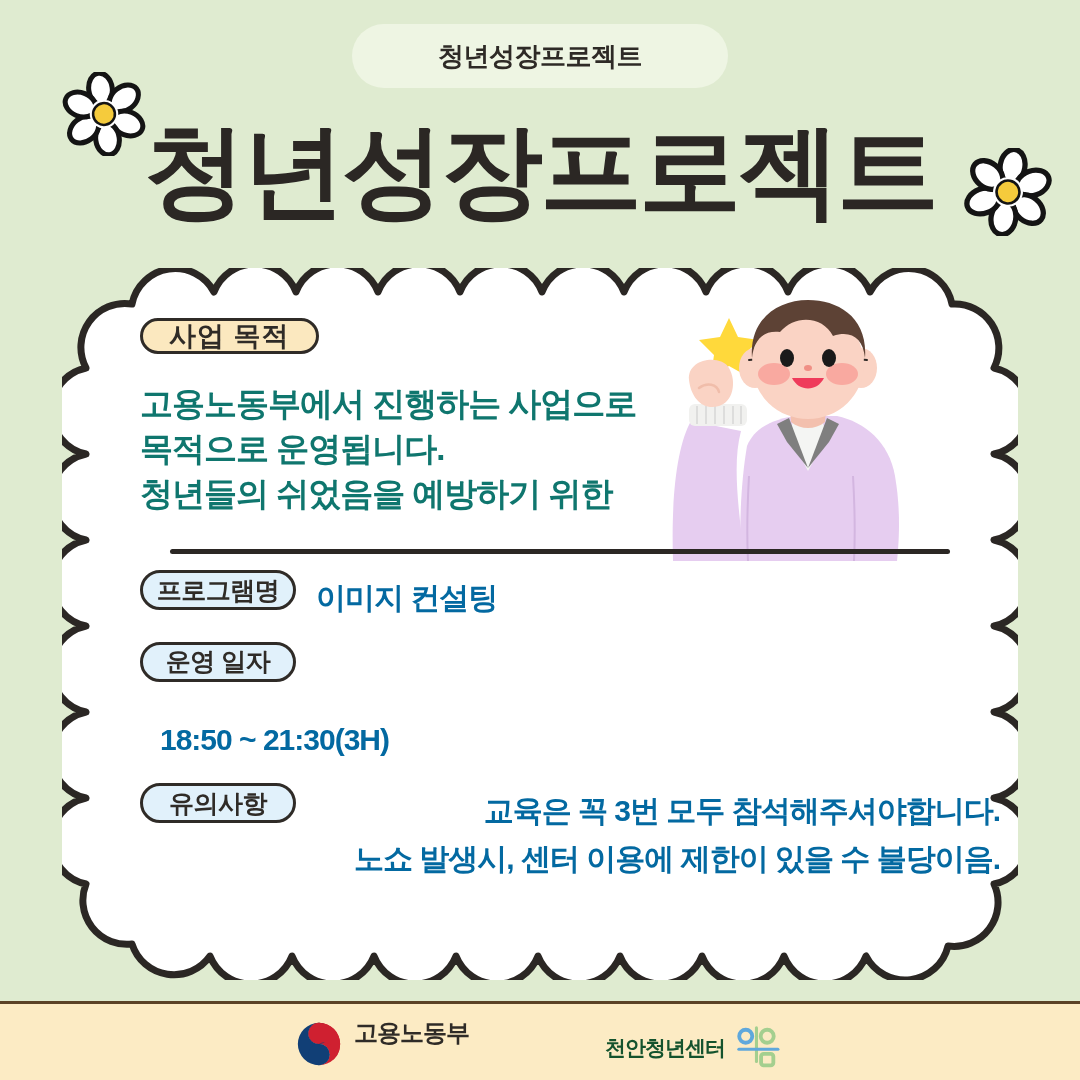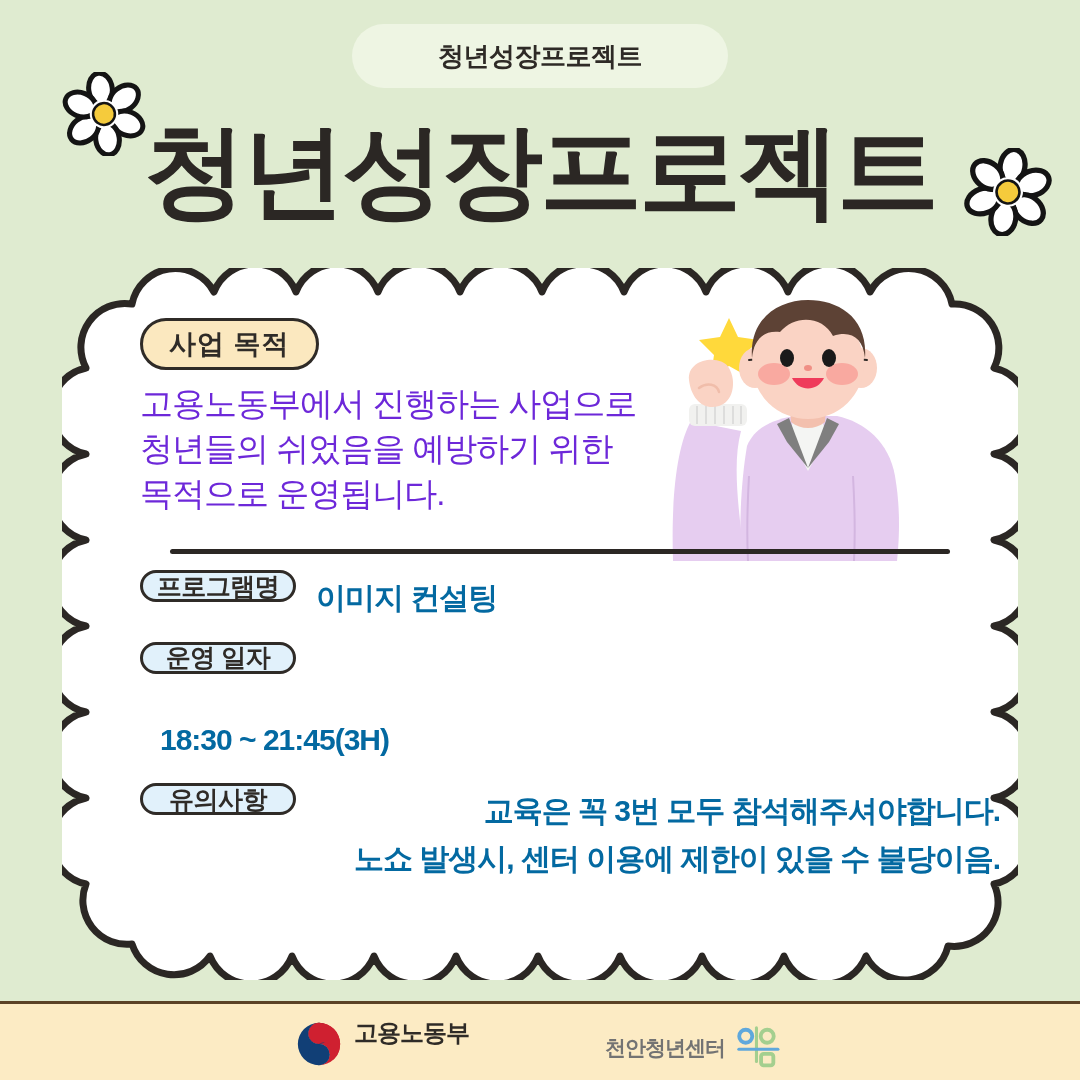--- a/index.html
+++ b/index.html
@@ -94,21 +94,21 @@
     position: absolute;
     inset: 0;
   }
 
   
   .purpose-badge {
     position: absolute;
     left: 78px;
     top: 50px;
     min-width: 150px;
-    height: 52px;
+    height: 36px;
     padding: 0 26px;
     background: #fbe8bf;
     border: 3.5px solid #2f2b27;
     border-radius: 30px;
     display: flex;
     align-items: center;
     box-sizing: border-box;
   }
   .purpose-badge-text {
     font-size: 27px;
@@ -120,22 +120,22 @@
 
   
   .purpose-desc {
     position: absolute;
     left: 78px;
     top: 114px;
     width: 560px;
   }
   .purpose-line {
     font-size: 33px;
-    font-weight: normal;
-    color: #6d28d9;
+    font-weight: bold;
+    color: #0f766e;
     letter-spacing: -1px;
     line-height: 1.36;
     white-space: nowrap;
   }
 
   
   .illustration {
     position: absolute;
     left: 575px;
     top: 28px;
@@ -167,21 +167,21 @@
     margin-bottom: 20px;
     min-height: 50px;
   }
   .info-row:last-child {
     margin-bottom: 0;
     text-align: right;
   }
   .info-label {
     flex: 0 0 auto;
     width: 156px;
-    height: 32px;
+    height: 40px;
     background: #e1f1fb;
     border: 3.5px solid #2f2b27;
     border-radius: 28px;
     display: flex;
     align-items: center;
     justify-content: center;
     box-sizing: border-box;
     margin-top: 2px;
   }
   .info-label-text {
@@ -240,21 +240,21 @@
     position: absolute;
     left: 605px;
     top: 22px;
     display: flex;
     align-items: center;
     gap: 10px;
   }
   .footer-logo-center-text {
     font-size: 21px;
     font-weight: bold;
-    color: #737373;
+    color: #14532d;
     letter-spacing: -1px;
     line-height: 1;
   }
 </style>
 </head>
 <body>
 
 <div class="poster">
 
   <div class="top-pill">
@@ -333,22 +333,22 @@
     </svg>
 
     <div class="card-content">
 
       <div class="purpose-badge">
         <span class="purpose-badge-text">사업 목적</span>
       </div>
 
       <div class="purpose-desc">
         <div class="purpose-line">고용노동부에서 진행하는 사업으로</div>
+        <div class="purpose-line">목적으로 운영됩니다.</div>
         <div class="purpose-line">청년들의 쉬었음을 예방하기 위한</div>
-        <div class="purpose-line">목적으로 운영됩니다.</div>
       </div>
 
       <svg class="illustration" viewBox="0 0 320 265">
 
         <path d="M92 22 L101 41 L122 44 L107 59 L110 80 L92 70 L74 80 L77 59 L62 44 L83 41 Z" fill="#ffd93b"></path>
 
         <path d="M54 125 C40 150 34 200 36 265 L108 265 C100 205 96 165 104 135 Z" fill="#e6cdf0"></path>
 
         <rect x="52" y="108" width="58" height="22" rx="6" fill="#f1f1ef"></rect>
         <g stroke="#dddddc" stroke-width="2">
@@ -409,21 +409,21 @@
         </div>
 
         <div class="info-row">
           <div class="info-label">
             <span class="info-label-text">운영 일자</span>
           </div>
         </div>
 
         <div class="info-row">
           <div class="info-value">
-            <div class="info-value-line">18:30 ~ 21:45(3H)</div>
+            <div class="info-value-line">18:50 ~ 21:30(3H)</div>
           </div>
         </div>
 
 
         <div class="info-row">
           <div class="info-label">
             <span class="info-label-text">유의사항</span>
           </div>
           <div class="info-value">
             <div class="info-value-line">교육은 꼭 3번 모두 참석해주셔야합니다.</div>

